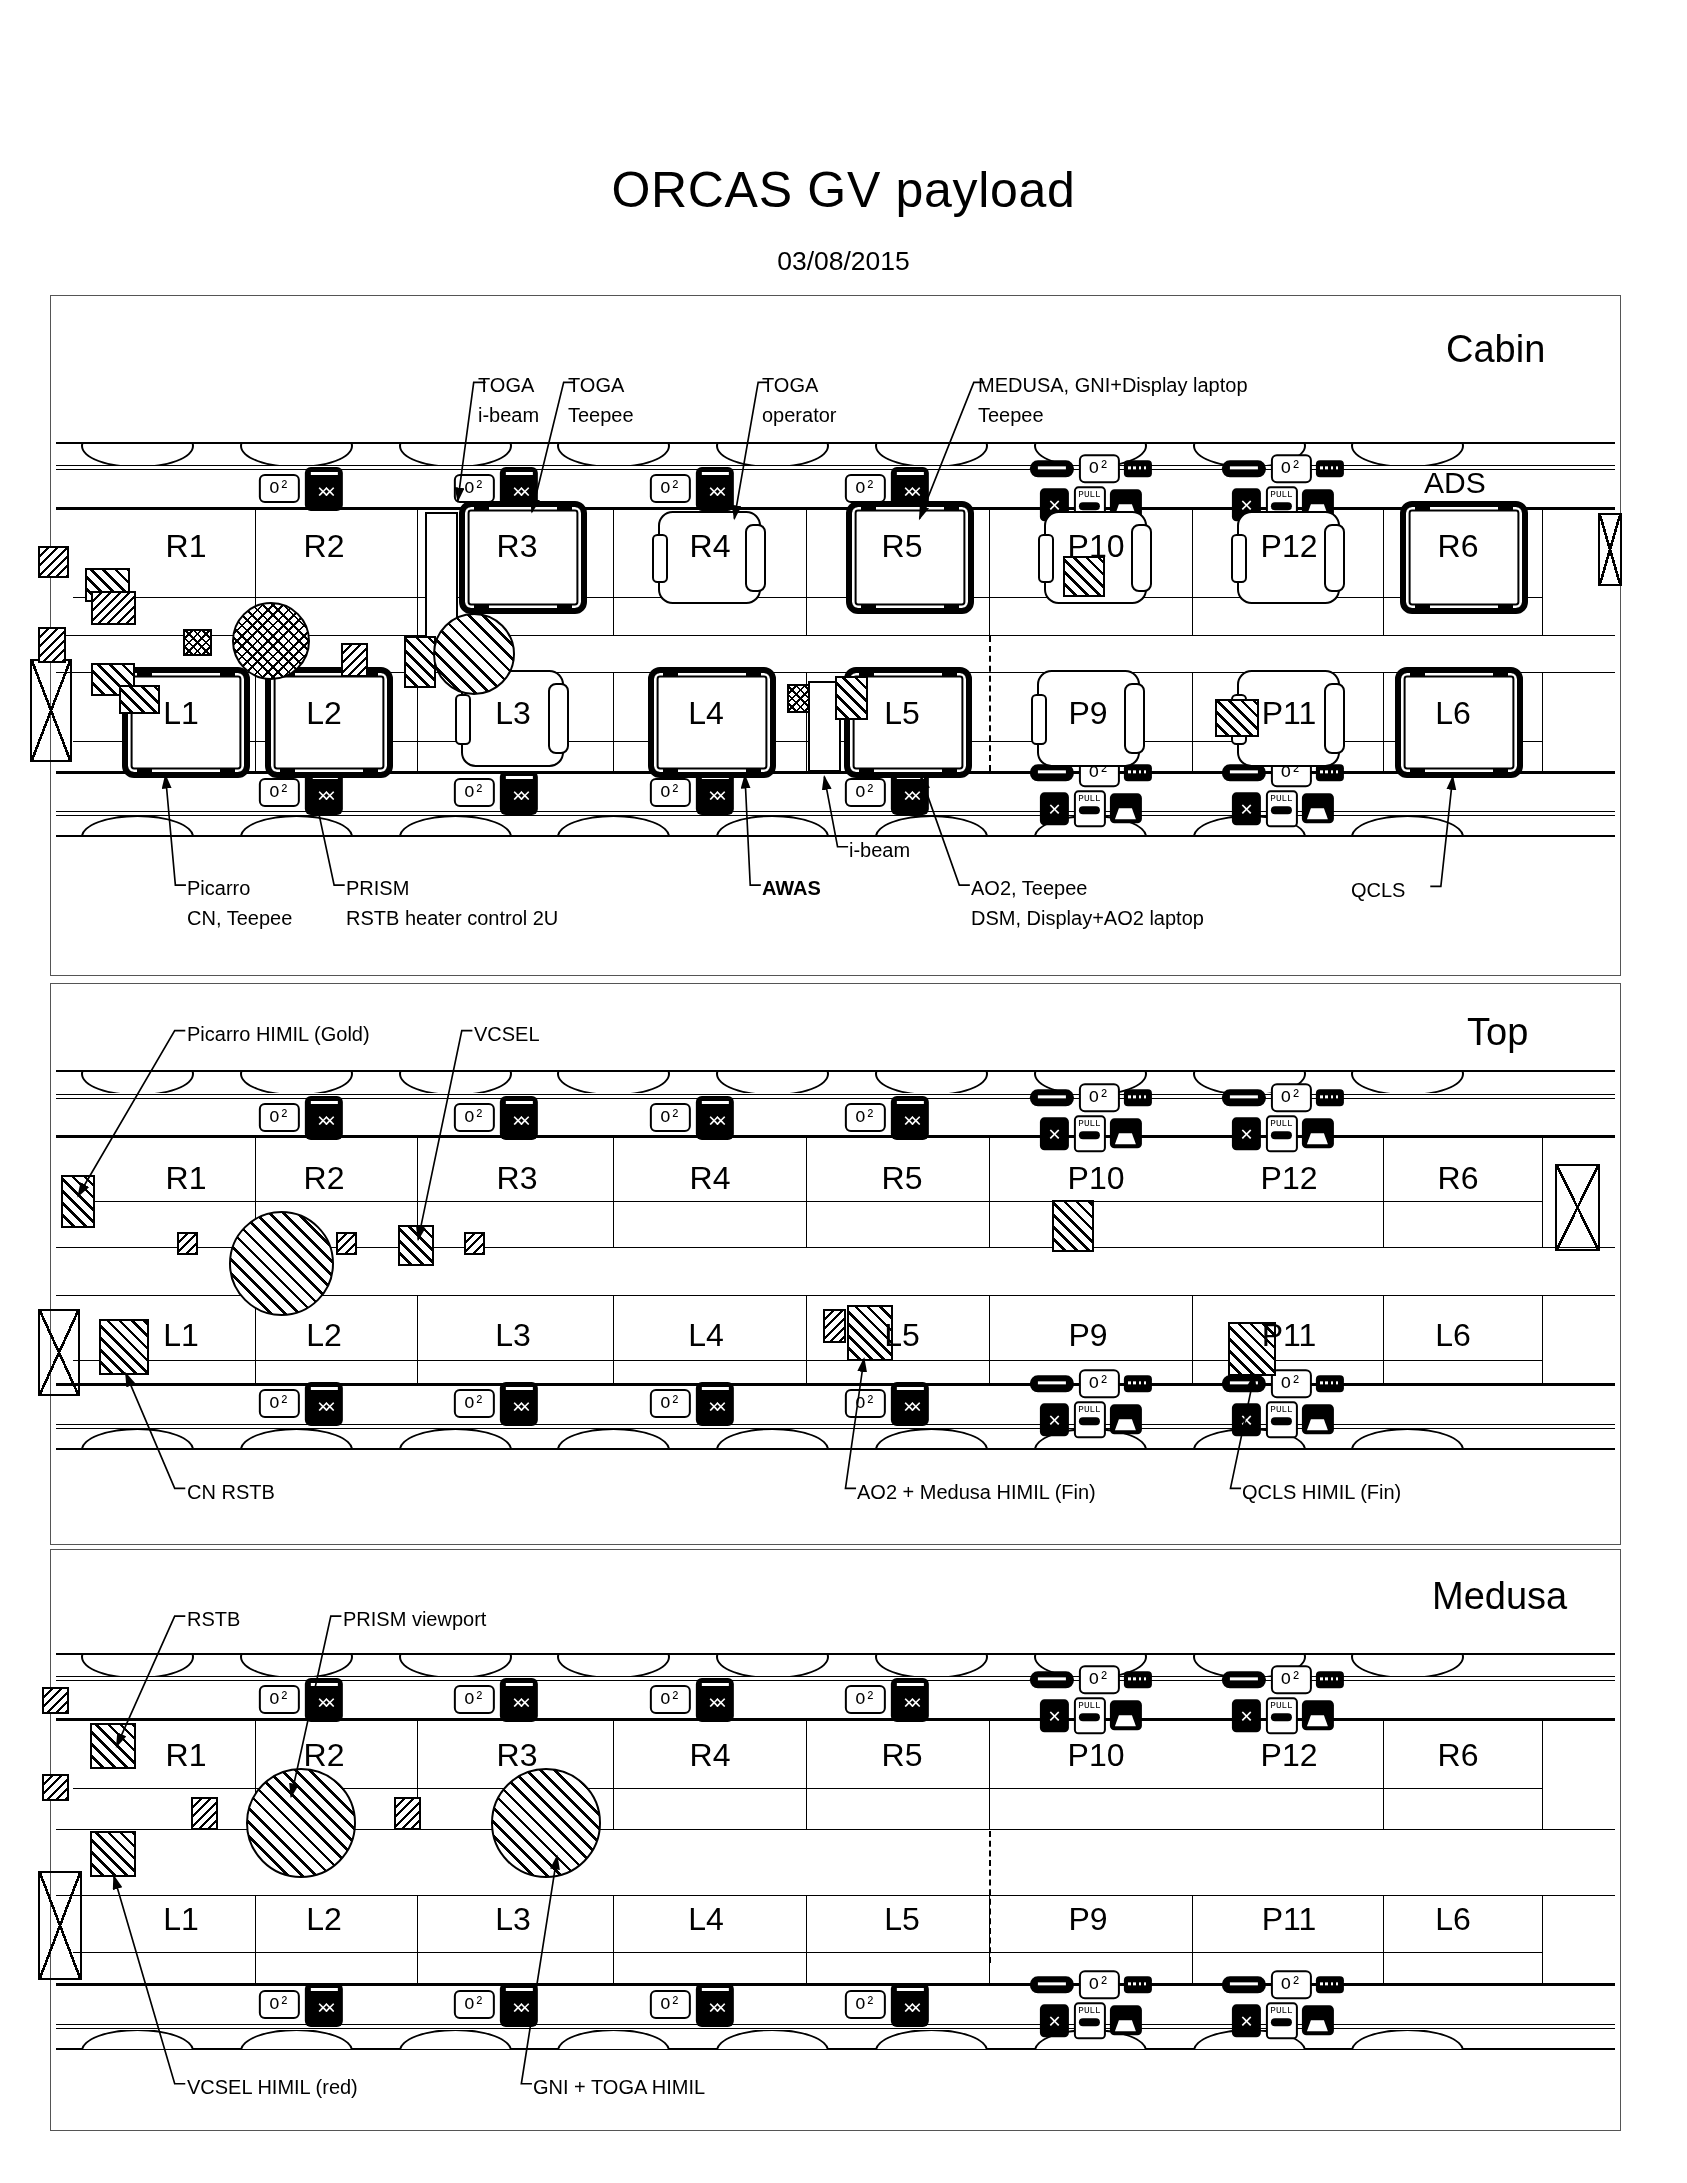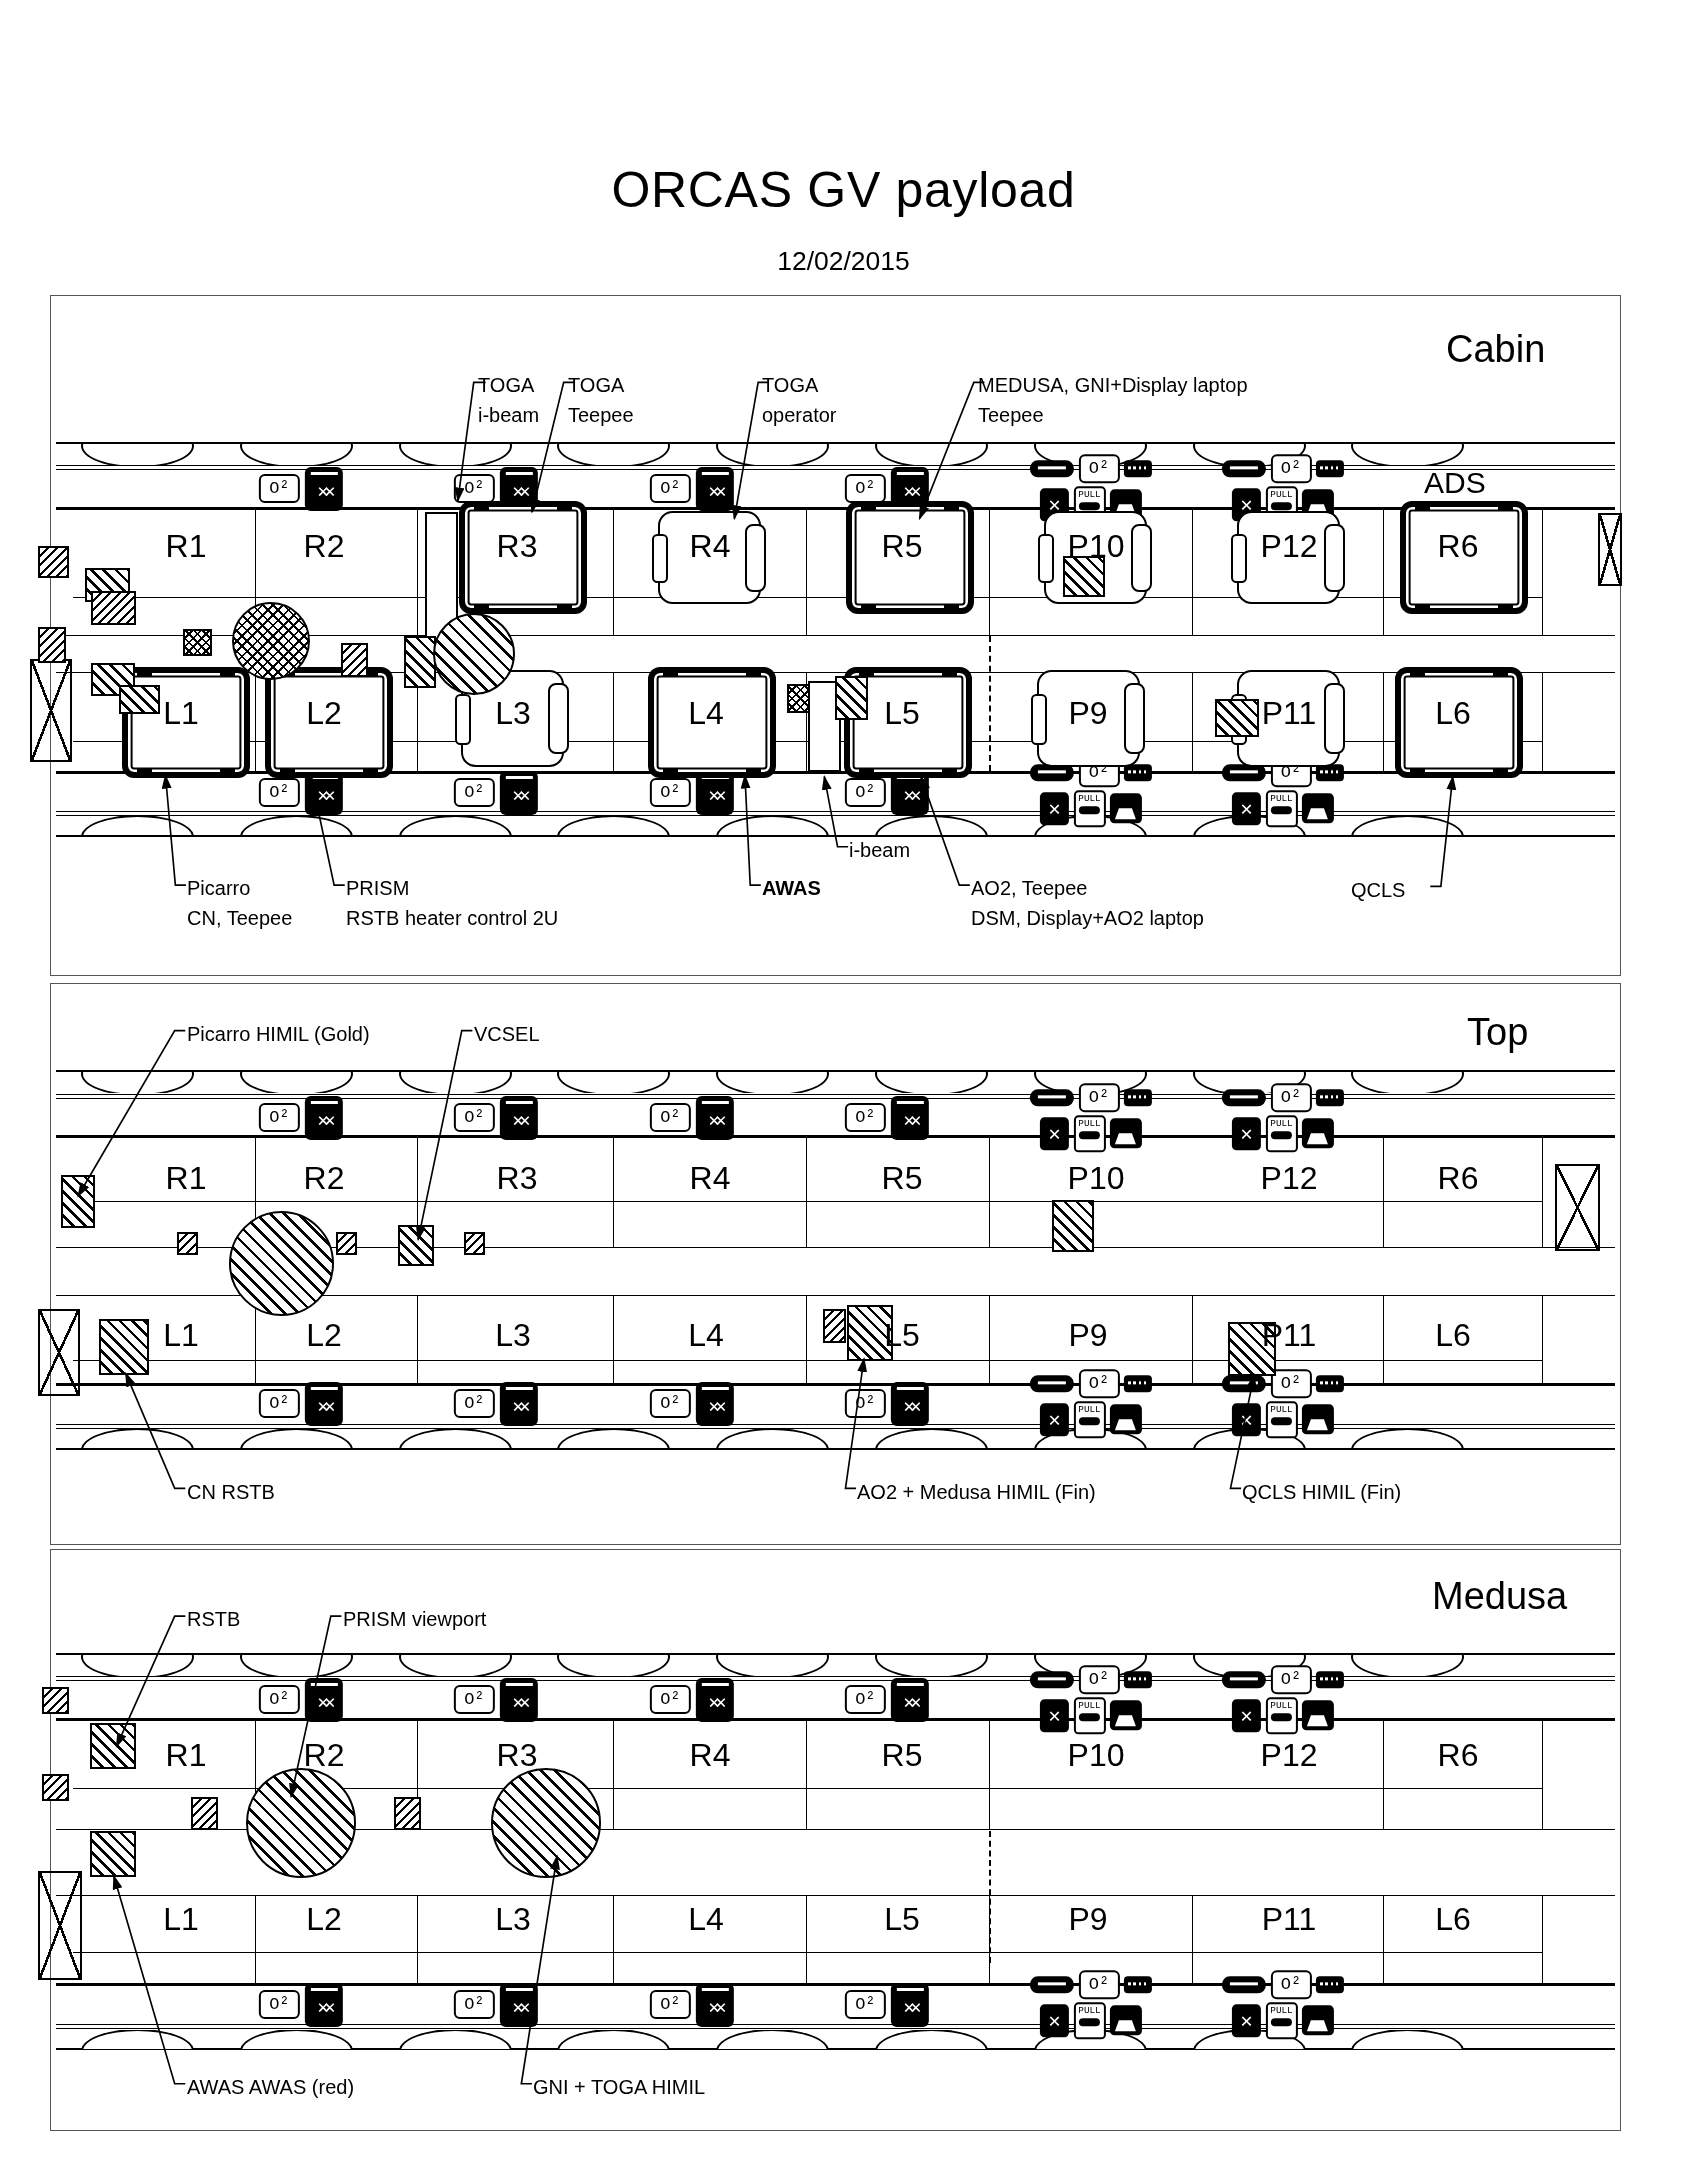--- a/index.html
+++ b/index.html
@@ -48,21 +48,21 @@
   .pull{width:28px;height:33px;border:2px solid #000;border-radius:4.6px;background:#fff;font-size:9.3px;text-align:center;line-height:13.2px;}
   .pull b{display:block;height:8.6px;margin:0.7px 3.3px 0 3.3px;background:#000;border-radius:4.6px;}
   .hatchic{width:32px;height:30px;background:#000;border-radius:4.6px;position:relative;}
   .hatchic::after{content:"";position:absolute;left:4.6px;bottom:4.6px;width:13.2px;border-bottom:11.2px solid #fff;border-left:4.6px solid transparent;border-right:4.6px solid transparent;}
   svg.leaders{position:absolute;left:0;top:0;z-index:7;pointer-events:none;}
 </style>
 </head>
 <body>
 
 <div class="abs title">ORCAS GV payload</div>
-<div class="abs date">12/02/2015</div>
+<div class="abs date">03/08/2015</div>
 
 <div class="abs frame" style="left:50px;top:295px;width:1569px;height:679px;"></div>
 <div class="abs frame" style="left:50px;top:983px;width:1569px;height:560px;"></div>
 <div class="abs frame" style="left:50px;top:1549px;width:1569px;height:580px;"></div>
 
 <div class="abs viewlbl" style="left:1446px;top:328px;">Cabin</div>
 <div class="abs viewlbl" style="left:1467px;top:1011px;">Top</div>
 <div class="abs viewlbl" style="left:1432px;top:1575px;">Medusa</div>
 <div class="abs adslbl" style="left:1424px;top:466px;">ADS</div>
 
@@ -643,21 +643,21 @@
 <div class="abs sqh" style="left:90px;top:1723px;width:42px;height:42px;"></div>
 <div class="abs sqh" style="left:90px;top:1831px;width:42px;height:42px;"></div>
 <div class="abs sqh2" style="left:191px;top:1797px;width:22.5px;height:29px;"></div>
 <div class="abs sqh2" style="left:394px;top:1797px;width:22.5px;height:29px;"></div>
 <div class="abs circh" style="left:246px;top:1768px;width:106px;height:106px;"></div>
 <div class="abs circh" style="left:491px;top:1768px;width:106px;height:106px;"></div>
 <div class="abs xbox" style="left:38px;top:1871px;width:40px;height:105px;"></div>
 
 <div class="abs ann" style="left:187px;top:1604px;">RSTB</div>
 <div class="abs ann" style="left:343px;top:1604px;">PRISM viewport</div>
-<div class="abs ann" style="left:187px;top:2072px;">AWAS AWAS (red)</div>
+<div class="abs ann" style="left:187px;top:2072px;">VCSEL HIMIL (red)</div>
 <div class="abs ann" style="left:533px;top:2072px;">GNI + TOGA HIMIL</div>
 
 <svg class="leaders" width="1687" height="2183" viewBox="0 0 2550 3300">
   <defs>
     <marker id="arr" markerWidth="10" markerHeight="8" refX="8" refY="3" orient="auto">
       <path d="M0,0 L9,3 L0,6 z" fill="#000"></path>
     </marker>
   </defs>
   <g fill="none" stroke="#000" stroke-width="2.5">
     <polyline points="734,578 716,578 692,757" marker-end="url(#arr)"></polyline>

